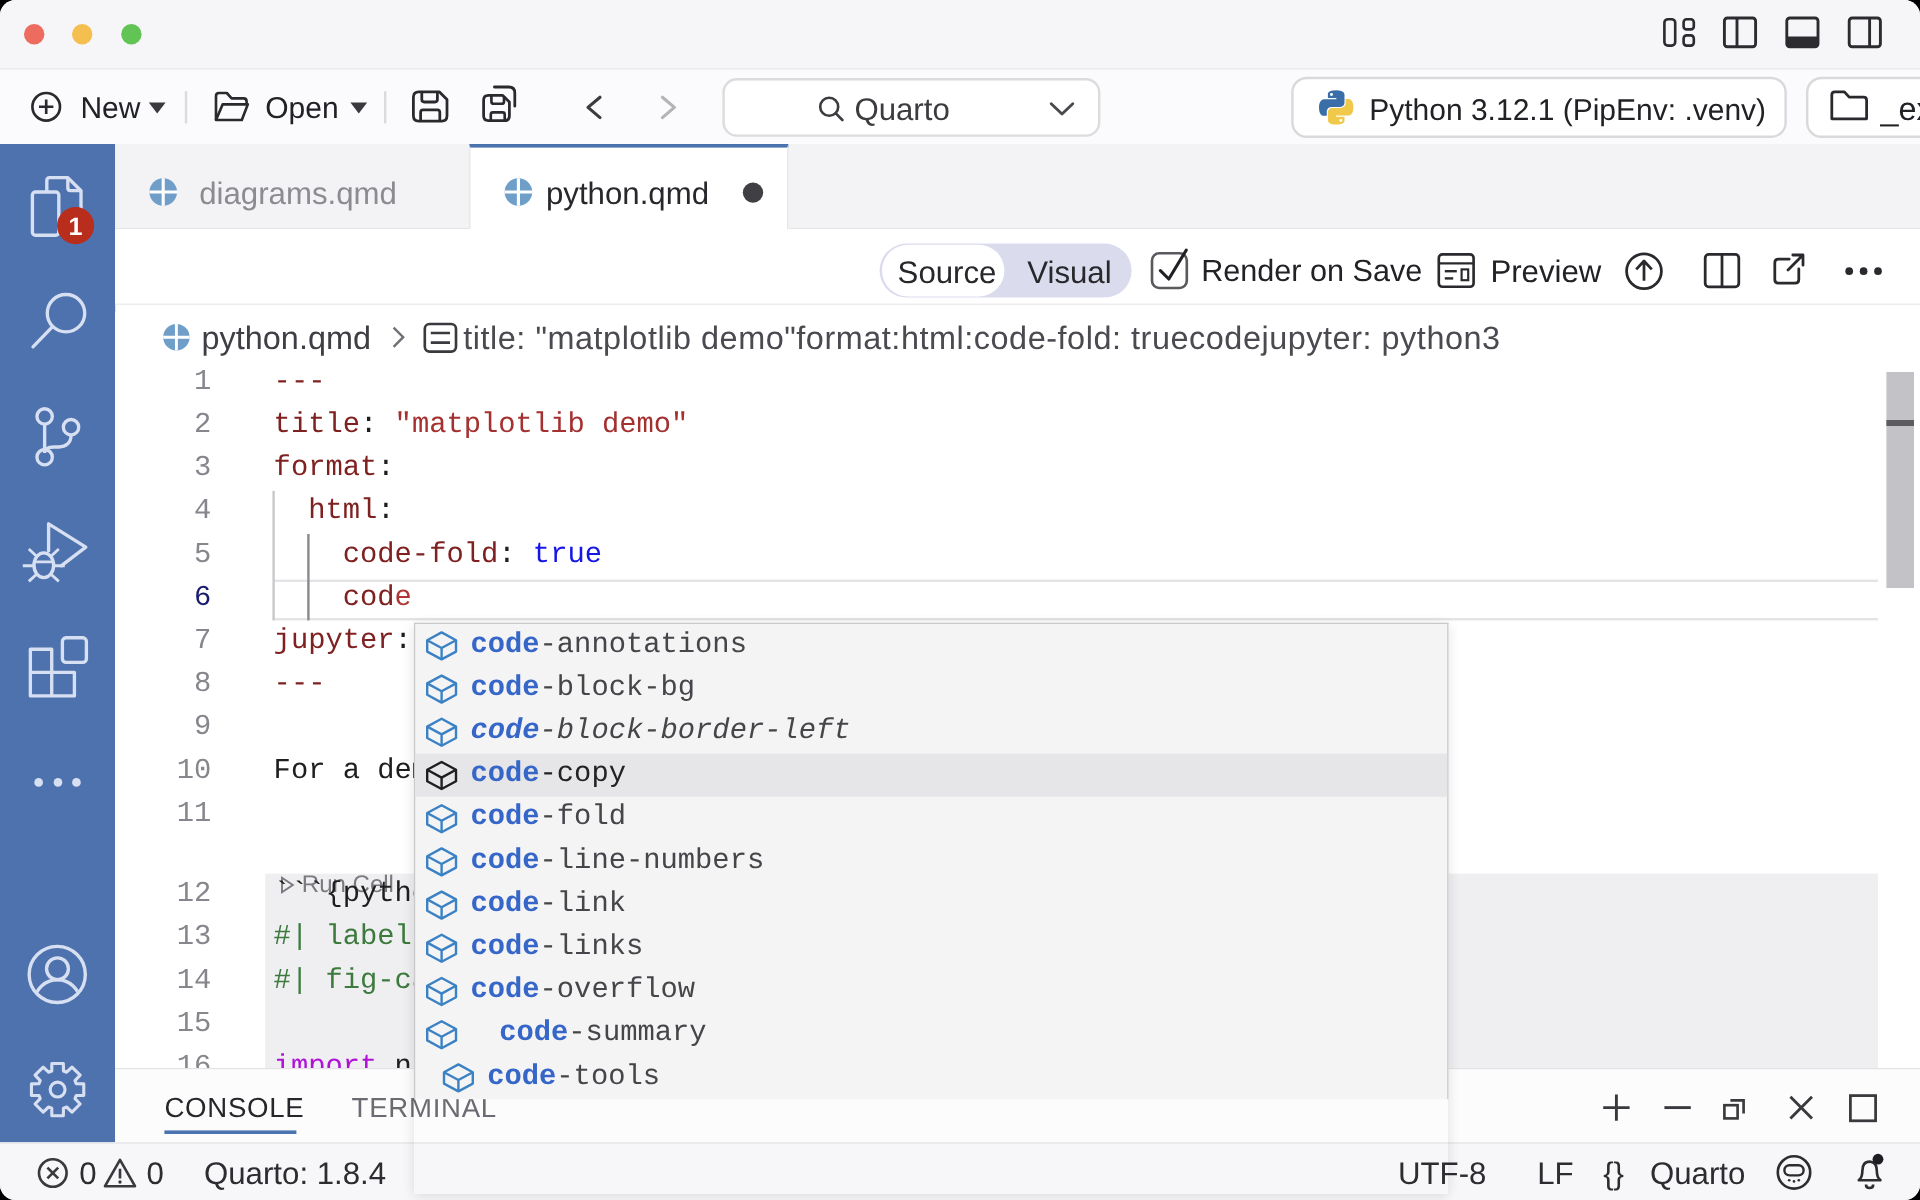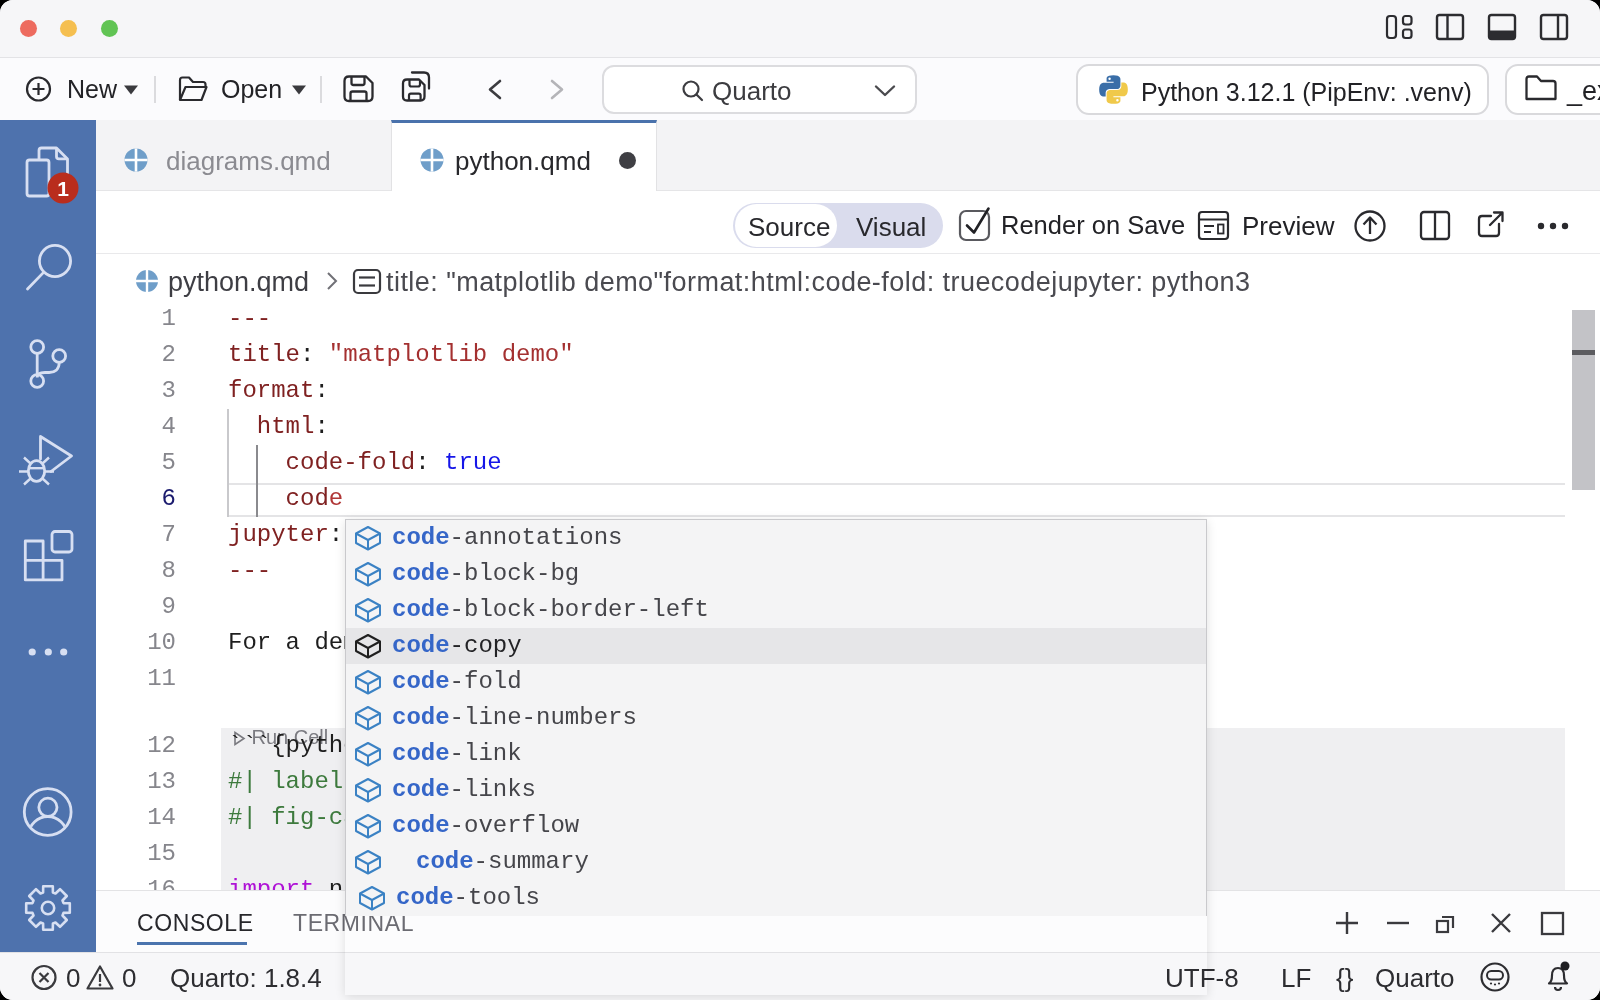--- a/index.html
+++ b/index.html
@@ -304,21 +304,21 @@
           </svg>
           <div class="mono" style="position:absolute;left:46px;top:2px;font-size:24px;line-height:32px;white-space:pre;color:#45454a;"><b style="color:#3566c8;">code</b>-annotations</div>
         </div>
         <div style="position:absolute;left:0;top:36px;width:100%;height:36px;">
           <svg width="28" height="28" viewBox="0 0 28 28" style="position:absolute;left:8px;top:4px;">
             <path d="M2 9.5 L14 3 L26 9.5 L26 19 L14 25.5 L2 19 Z" fill="none" stroke="#3b82c4" stroke-width="2" stroke-linejoin="round"></path>
             <path d="M2 9.5 L14 16 L26 9.5 M14 16 V25.5" fill="none" stroke="#3b82c4" stroke-width="2" stroke-linejoin="round"></path>
           </svg>
           <div class="mono" style="position:absolute;left:46px;top:2px;font-size:24px;line-height:32px;white-space:pre;color:#45454a;"><b style="color:#3566c8;">code</b>-block-bg</div>
         </div>
-        <div style="position:absolute;left:0;top:72px;width:100%;height:36px;">
+        <div style="position:absolute;left:0;top:72px;width:100%;height:36px;font-style:italic;">
           <svg width="28" height="28" viewBox="0 0 28 28" style="position:absolute;left:8px;top:4px;">
             <path d="M2 9.5 L14 3 L26 9.5 L26 19 L14 25.5 L2 19 Z" fill="none" stroke="#3b82c4" stroke-width="2" stroke-linejoin="round"></path>
             <path d="M2 9.5 L14 16 L26 9.5 M14 16 V25.5" fill="none" stroke="#3b82c4" stroke-width="2" stroke-linejoin="round"></path>
           </svg>
           <div class="mono" style="position:absolute;left:46px;top:2px;font-size:24px;line-height:32px;white-space:pre;color:#45454a;"><b style="color:#3566c8;">code</b>-block-border-left</div>
         </div>
         <div style="position:absolute;left:0;top:108px;width:100%;height:36px;background:#e6e6e8;">
           <svg width="28" height="28" viewBox="0 0 28 28" style="position:absolute;left:8px;top:4px;">
             <path d="M2 9.5 L14 3 L26 9.5 L26 19 L14 25.5 L2 19 Z" fill="none" stroke="#1f1f1f" stroke-width="2" stroke-linejoin="round"></path>
             <path d="M2 9.5 L14 16 L26 9.5 M14 16 V25.5" fill="none" stroke="#1f1f1f" stroke-width="2" stroke-linejoin="round"></path>
@@ -360,21 +360,21 @@
           </svg>
           <div class="mono" style="position:absolute;left:46px;top:2px;font-size:24px;line-height:32px;white-space:pre;color:#45454a;"><b style="color:#3566c8;">code</b>-overflow</div>
         </div>
         <div style="position:absolute;left:0;top:324px;width:100%;height:36px;">
           <svg width="28" height="28" viewBox="0 0 28 28" style="position:absolute;left:8px;top:4px;">
             <path d="M2 9.5 L14 3 L26 9.5 L26 19 L14 25.5 L2 19 Z" fill="none" stroke="#3b82c4" stroke-width="2" stroke-linejoin="round"></path>
             <path d="M2 9.5 L14 16 L26 9.5 M14 16 V25.5" fill="none" stroke="#3b82c4" stroke-width="2" stroke-linejoin="round"></path>
           </svg>
           <div class="mono" style="position:absolute;left:46px;top:2px;font-size:24px;line-height:32px;white-space:pre;color:#45454a;margin-left:24px;"><b style="color:#3566c8;">code</b>-summary</div>
         </div>
-        <div style="position:absolute;left:4px;top:360px;width:100%;height:36px;">
+        <div style="position:absolute;left:14px;top:360px;width:100%;height:36px;">
           <svg width="28" height="28" viewBox="0 0 28 28" style="position:absolute;left:8px;top:4px;">
             <path d="M2 9.5 L14 3 L26 9.5 L26 19 L14 25.5 L2 19 Z" fill="none" stroke="#3b82c4" stroke-width="2" stroke-linejoin="round"></path>
             <path d="M2 9.5 L14 16 L26 9.5 M14 16 V25.5" fill="none" stroke="#3b82c4" stroke-width="2" stroke-linejoin="round"></path>
           </svg>
           <div class="mono" style="position:absolute;left:46px;top:2px;font-size:24px;line-height:32px;white-space:pre;color:#45454a;"><b style="color:#3566c8;">code</b>-tools</div>
         </div>
       </div>
     </div>
 
 </div>

